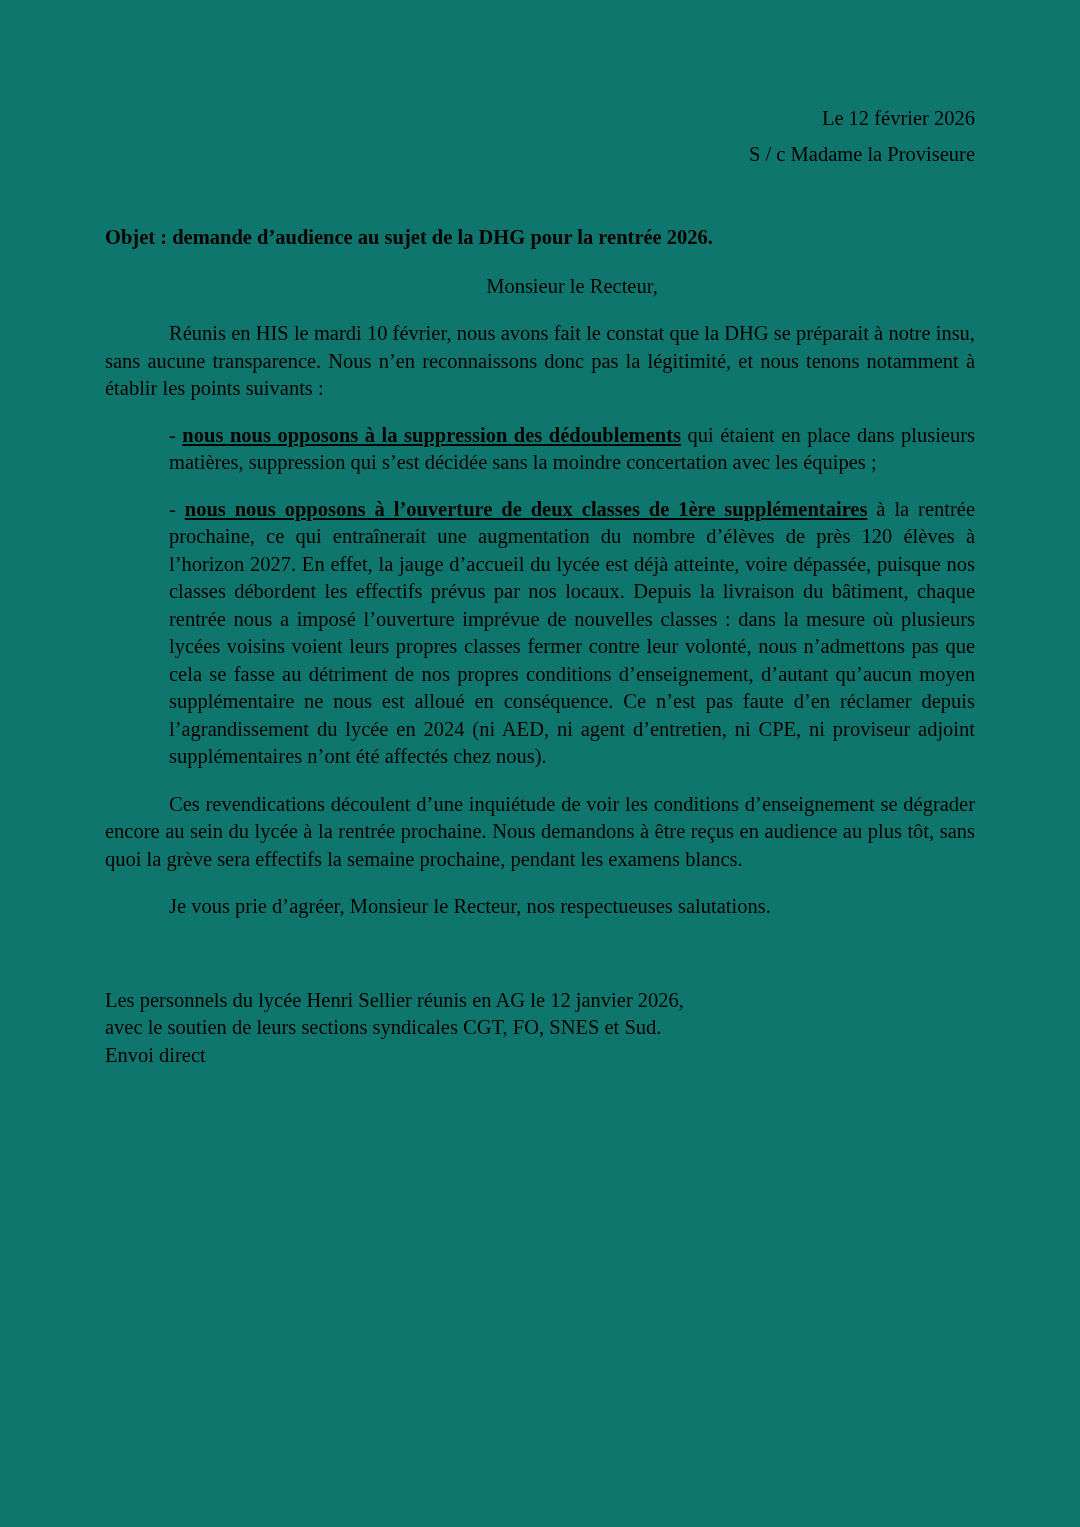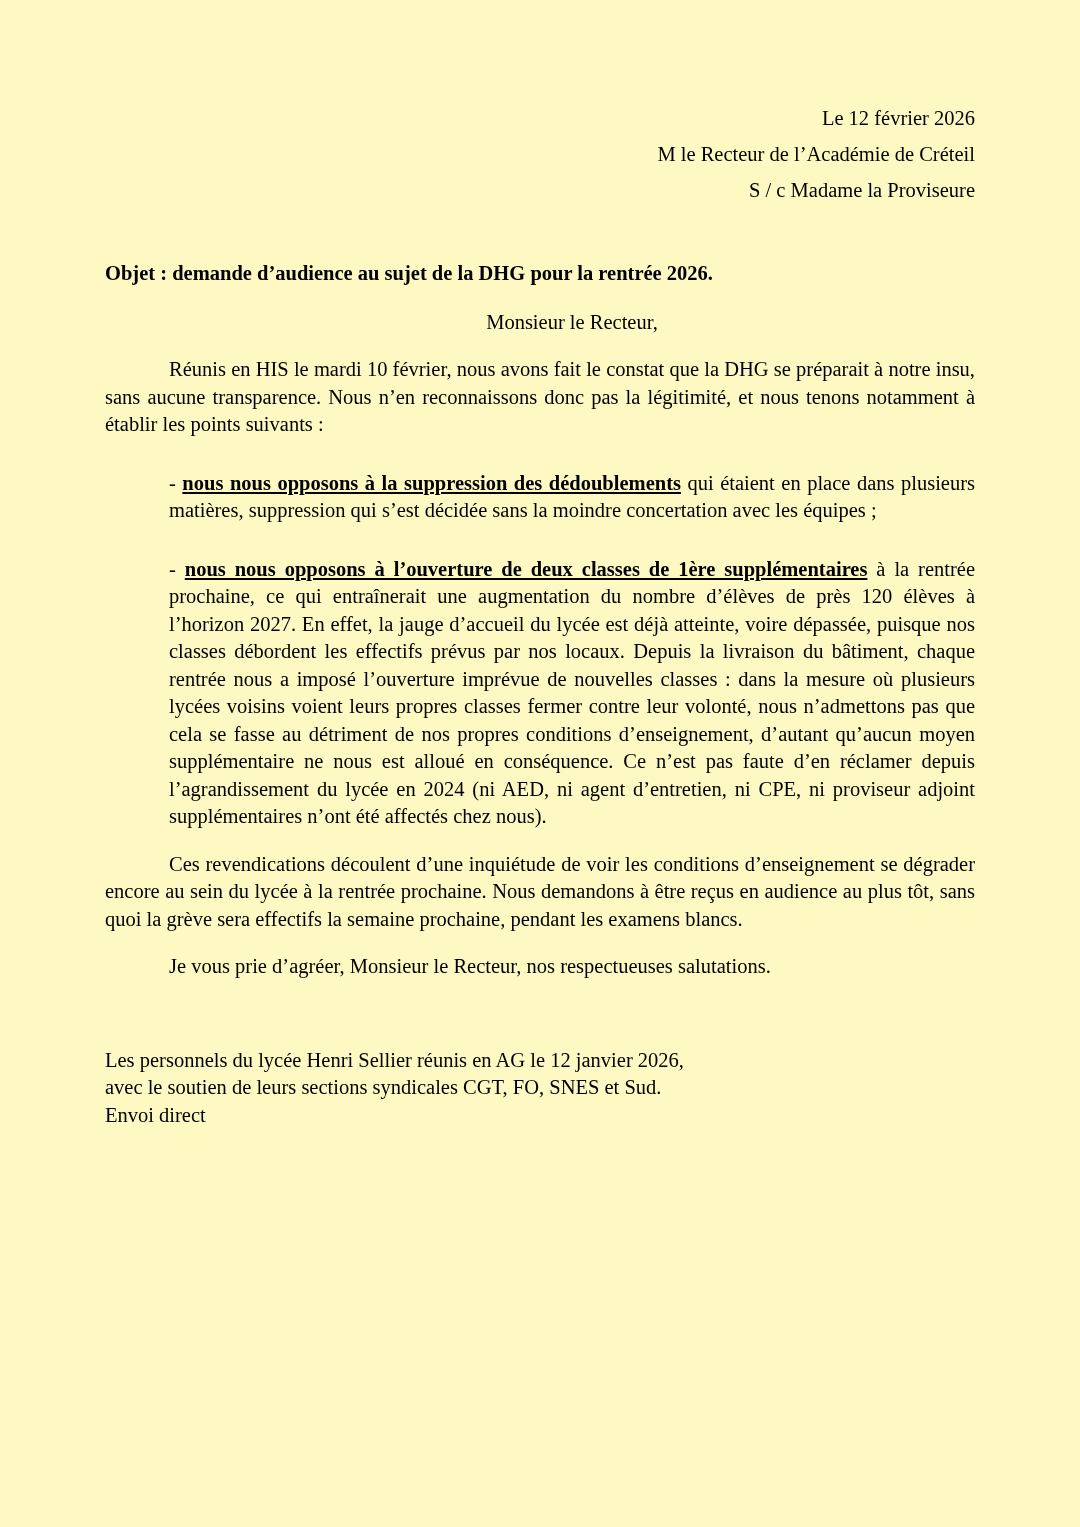--- a/index.html
+++ b/index.html
@@ -1,20 +1,20 @@
 <!DOCTYPE html>
 <html lang="fr"><head>
 <meta charset="utf-8">
 <style>
   html, body { margin: 0; padding: 0; background: #ffffff; }
   .page {
     position: relative;
     width: 1080px;
     height: 1527px;
-    background: #fef9c3;
+    background: #0f766e;
     color: #000000;
     font-family: "Liberation Serif", "DejaVu Serif", serif;
     font-size: 20.5px;
     line-height: 27.5px;
     box-sizing: border-box;
     padding: 100px 105px 0 105px;
     overflow: hidden;
   }
   .header-block {
     text-align: right;
@@ -31,41 +31,40 @@
   }
   p.body-par {
     margin: 20px 0 0 0;
     text-align: justify;
     text-indent: 64px;
   }
   .demands {
     margin-left: 64px;
   }
   .demand {
-    margin-top: 31px;
+    margin-top: 19px;
     text-align: justify;
   }
   .demand .lead {
     font-weight: bold;
     text-decoration: underline;
   }
   .signature-block {
     margin-top: 66px;
     text-align: left;
   }
   .signature-block div { white-space: nowrap; }
 </style>
 </head>
 <body>
 
 <div class="page">
 
   <div class="header-block">
     <div>Le 12 février 2026</div>
-    <div>M le Recteur de l’Académie de Créteil</div>
     <div>S / c Madame la Proviseure</div>
   </div>
 
   <div class="subject-line">Objet : demande d’audience au sujet de la DHG pour la rentrée 2026.</div>
 
   <div class="salutation">Monsieur le Recteur,</div>
 
 
   <p class="body-par">Réunis en HIS le mardi 10 février, nous avons fait le constat que la DHG se préparait à notre insu, sans aucune transparence. Nous n’en reconnaissons donc pas la légitimité, et nous tenons notamment à établir les points suivants :</p>
 

